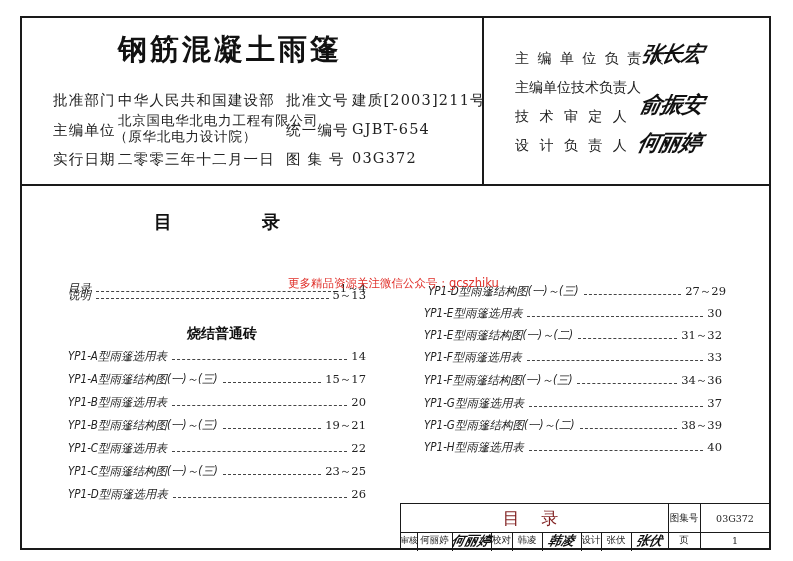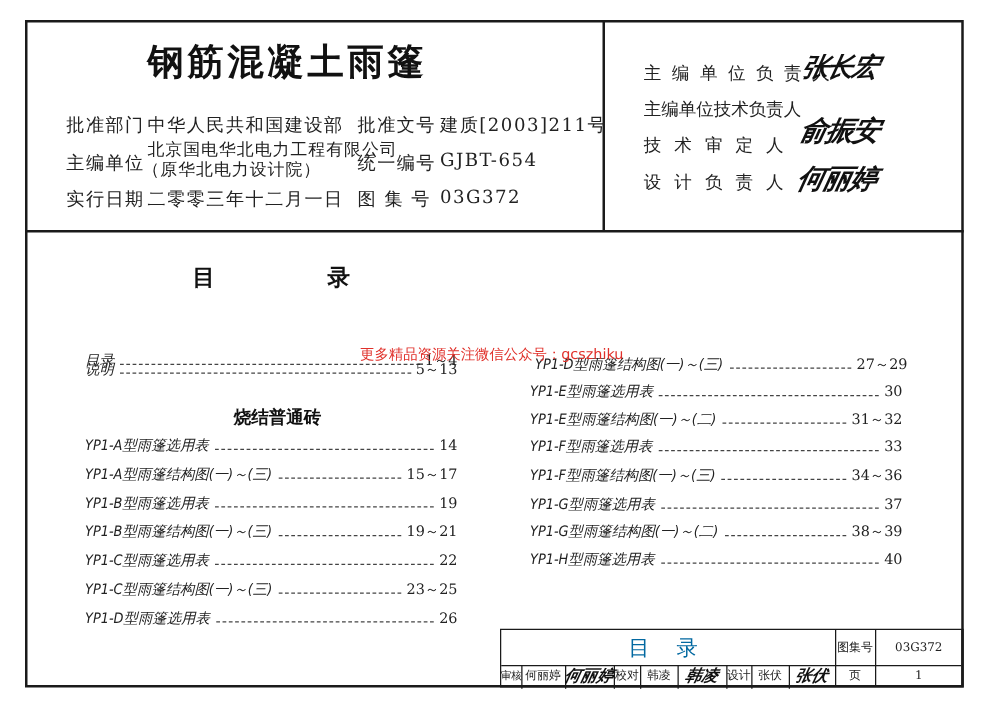--- a/index.html
+++ b/index.html
@@ -24,21 +24,21 @@
       white-space: nowrap; height: 16px; }
     .toc-item .lbl { flex: 0 0 auto; font-family: "DejaVu Sans Condensed", "DejaVu Sans", sans-serif; font-style: italic; }
     .toc-item .dots { flex: 1 1 auto; border-bottom: 1.5px dashed #444; margin: 0 4px 3px 5px; height: 1px; }
     .toc-item .pg { flex: 0 0 auto; }
     .watermark { position: absolute; left: 288px; top: 276px; font-size: 11.5px; color: #e0302a;
       font-family: "DejaVu Sans", sans-serif; white-space: nowrap; }
     .tb { position: absolute; left: 400px; top: 503px; width: 371px; height: 47px;
       border: 1.5px solid #1a1a1a; box-sizing: border-box; border-right-width: 2px; border-bottom-width: 2px; }
     .tb-cell { position: absolute; box-sizing: border-box; display: flex; align-items: center;
       justify-content: center; font-size: 9.5px; color: #222; white-space: nowrap; }
-    .tb-title { font-family: "DejaVu Sans", sans-serif; font-size: 17px; letter-spacing: 8px; color: #0369a1; }
+    .tb-title { font-family: "DejaVu Sans", sans-serif; font-size: 17px; letter-spacing: 8px; color: #7f1d1d; }
     .tb-sig { font-style: italic; font-weight: bold; font-size: 13px; color: #111; transform: skewX(-12deg); }
   </style>
 </head>
 <body>
 
 <div class="frame"></div>
 
 <div class="hline" style="left:20px; top:184px; width:751px;"></div>
 <div class="vline" style="left:482px; top:16px; height:169px;"></div>
 
@@ -95,21 +95,21 @@
     <span class="pg">14</span>
 </div>
 <div class="toc-item" style="left:68px; top:372px; width:298px;">
   <span class="lbl">YP1-A型雨篷结构图(一)～(三)</span>
     <span class="dots"></span>
     <span class="pg">15～17</span>
 </div>
 <div class="toc-item" style="left:68px; top:395px; width:298px;">
   <span class="lbl">YP1-B型雨篷选用表</span>
     <span class="dots"></span>
-    <span class="pg">19</span>
+    <span class="pg">20</span>
 </div>
 <div class="toc-item" style="left:68px; top:418px; width:298px;">
   <span class="lbl">YP1-B型雨篷结构图(一)～(三)</span>
     <span class="dots"></span>
     <span class="pg">19～21</span>
 </div>
 <div class="toc-item" style="left:68px; top:441px; width:298px;">
   <span class="lbl">YP1-C型雨篷选用表</span>
     <span class="dots"></span>
     <span class="pg">22</span>

